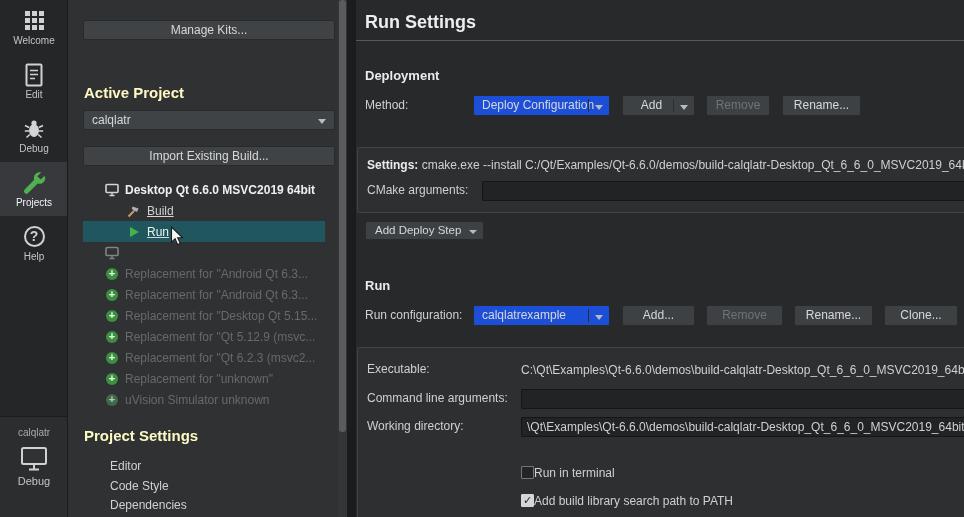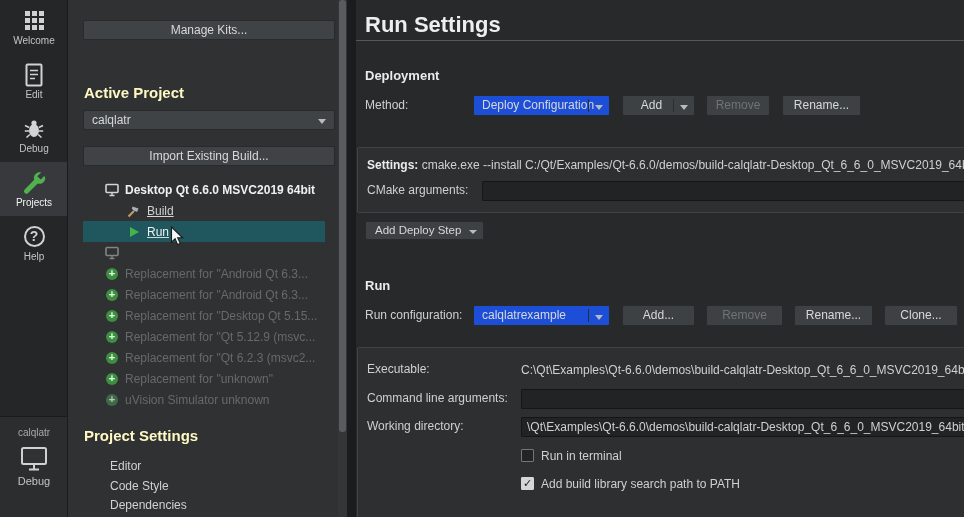--- a/index.html
+++ b/index.html
@@ -49,42 +49,42 @@
   .tree-row.dimmest .plus-dot { background:#41684a; color:#b9c9ba; }
   .settings-item { position:absolute; left:42px; height:18px; color:#cfd1d3; cursor:default; }
 
   
   .vscrollbar { position:absolute; left:338px; top:0; width:9px; height:517px; background:#333537; }
   .vscrollbar .handle { position:absolute; left:1px; top:0; width:7px; height:432px; background:#595b5e; border-radius:3px; }
   .splitter { position:absolute; left:347px; top:0; width:9px; height:517px; background:#1b1c1d; }
 
   
   .main { position:absolute; left:356px; top:0; width:608px; height:517px; background:#28292b; overflow:hidden; }
-  .page-title { position:absolute; left:9px; top:12px; font-size:22px; font-weight:bold; color:#eceeef; }
+  .page-title { position:absolute; left:9px; top:12px; font-size:18px; font-weight:bold; color:#eceeef; }
   .title-rule { position:absolute; left:0; top:40px; width:620px; height:1px; background:#55585a; }
   .section-h { position:absolute; left:9px; font-size:13px; font-weight:bold; color:#e9ebec; }
   .form-label { position:absolute; color:#ced0d2; line-height:21px; height:21px; }
   .btn { position:absolute; height:21px; background:#3e4143; border:1px solid #292a2b; border-radius:2px;
     color:#d6d8da; text-align:center; line-height:19px; cursor:default; }
   .btn.disabled { color:#707376; }
   .combo { position:absolute; height:21px; background:#1d4ed8; border:1px solid #292a2b; border-radius:2px;
     color:#d6d8da; line-height:19px; padding-left:8px; cursor:default; }
   .combo::before, .split::before { content:""; position:absolute; right:20px; top:3px; bottom:3px; width:1px; background:#2c2d2e; }
   .combo::after, .split::after { content:""; position:absolute; right:6px; top:9px; border-left:4px solid transparent;
     border-right:4px solid transparent; border-top:5px solid #b8babc; }
   .groupbox { position:absolute; left:1px; width:622px; background:#2d2f31; border:1px solid #404244; border-radius:2px; }
   .inline-bold { font-weight:bold; color:#e9ebec; }
   .path-text { position:absolute; white-space:nowrap; color:#ced0d2; line-height:20px; }
   .txt-input { position:absolute; height:20px; background:#212324; border:1px solid #151617; border-radius:1px;
     color:#ced0d2; font-family:"Liberation Sans","DejaVu Sans",sans-serif; font-size:12px; padding:0 5px; }
   .small-drop { position:absolute; height:19px; background:#3e4143; border:1px solid #292a2b; border-radius:2px;
     color:#d6d8da; line-height:17px; padding:0 22px 0 9px; font-size:11.5px; cursor:default; }
   .small-drop::after { content:""; position:absolute; right:6px; top:8px; border-left:4px solid transparent;
     border-right:4px solid transparent; border-top:4px solid #b8babc; }
-  .cb-row { position:absolute; left:163px; height:15px; display:flex; align-items:center; gap:7px; cursor:default; }
+  .cb-row { position:absolute; left:163px; height:15px; display:flex; align-items:center; cursor:default;margin-top:17px; }
   .cb { width:13px; height:13px; border:1px solid #747678; background:#222426; border-radius:1px;
     display:inline-flex; align-items:center; justify-content:center; font-size:11px; }
   .cb.checked { background:#d4d6d8; border-color:#d4d6d8; color:#1c1d1e; font-weight:bold; }
   .cb.checked::after { content:"\2713"; }
   .cb-label { color:#ced0d2; }
 
   .cursor { position:absolute; left:170px; top:226px; z-index:50; pointer-events:none; }
 </style>
 </head>
 <body>

